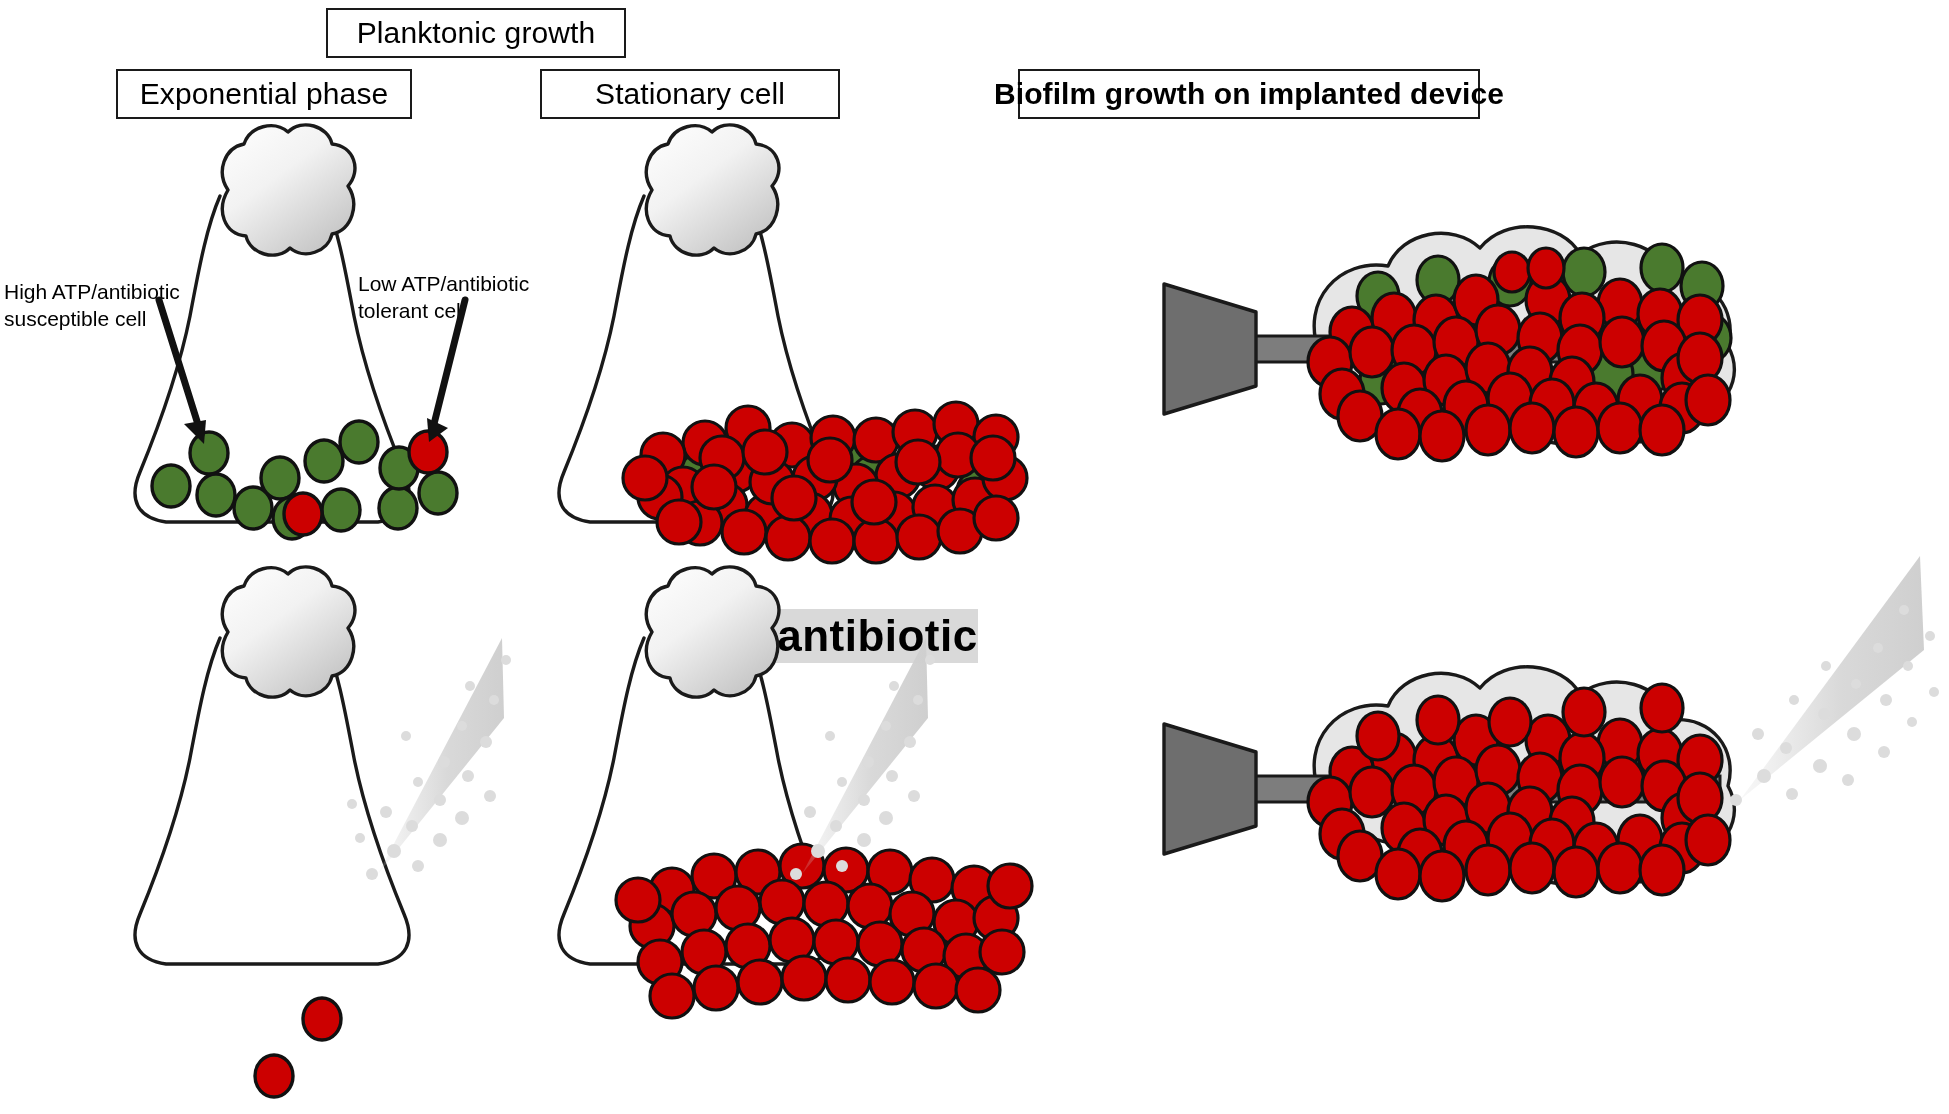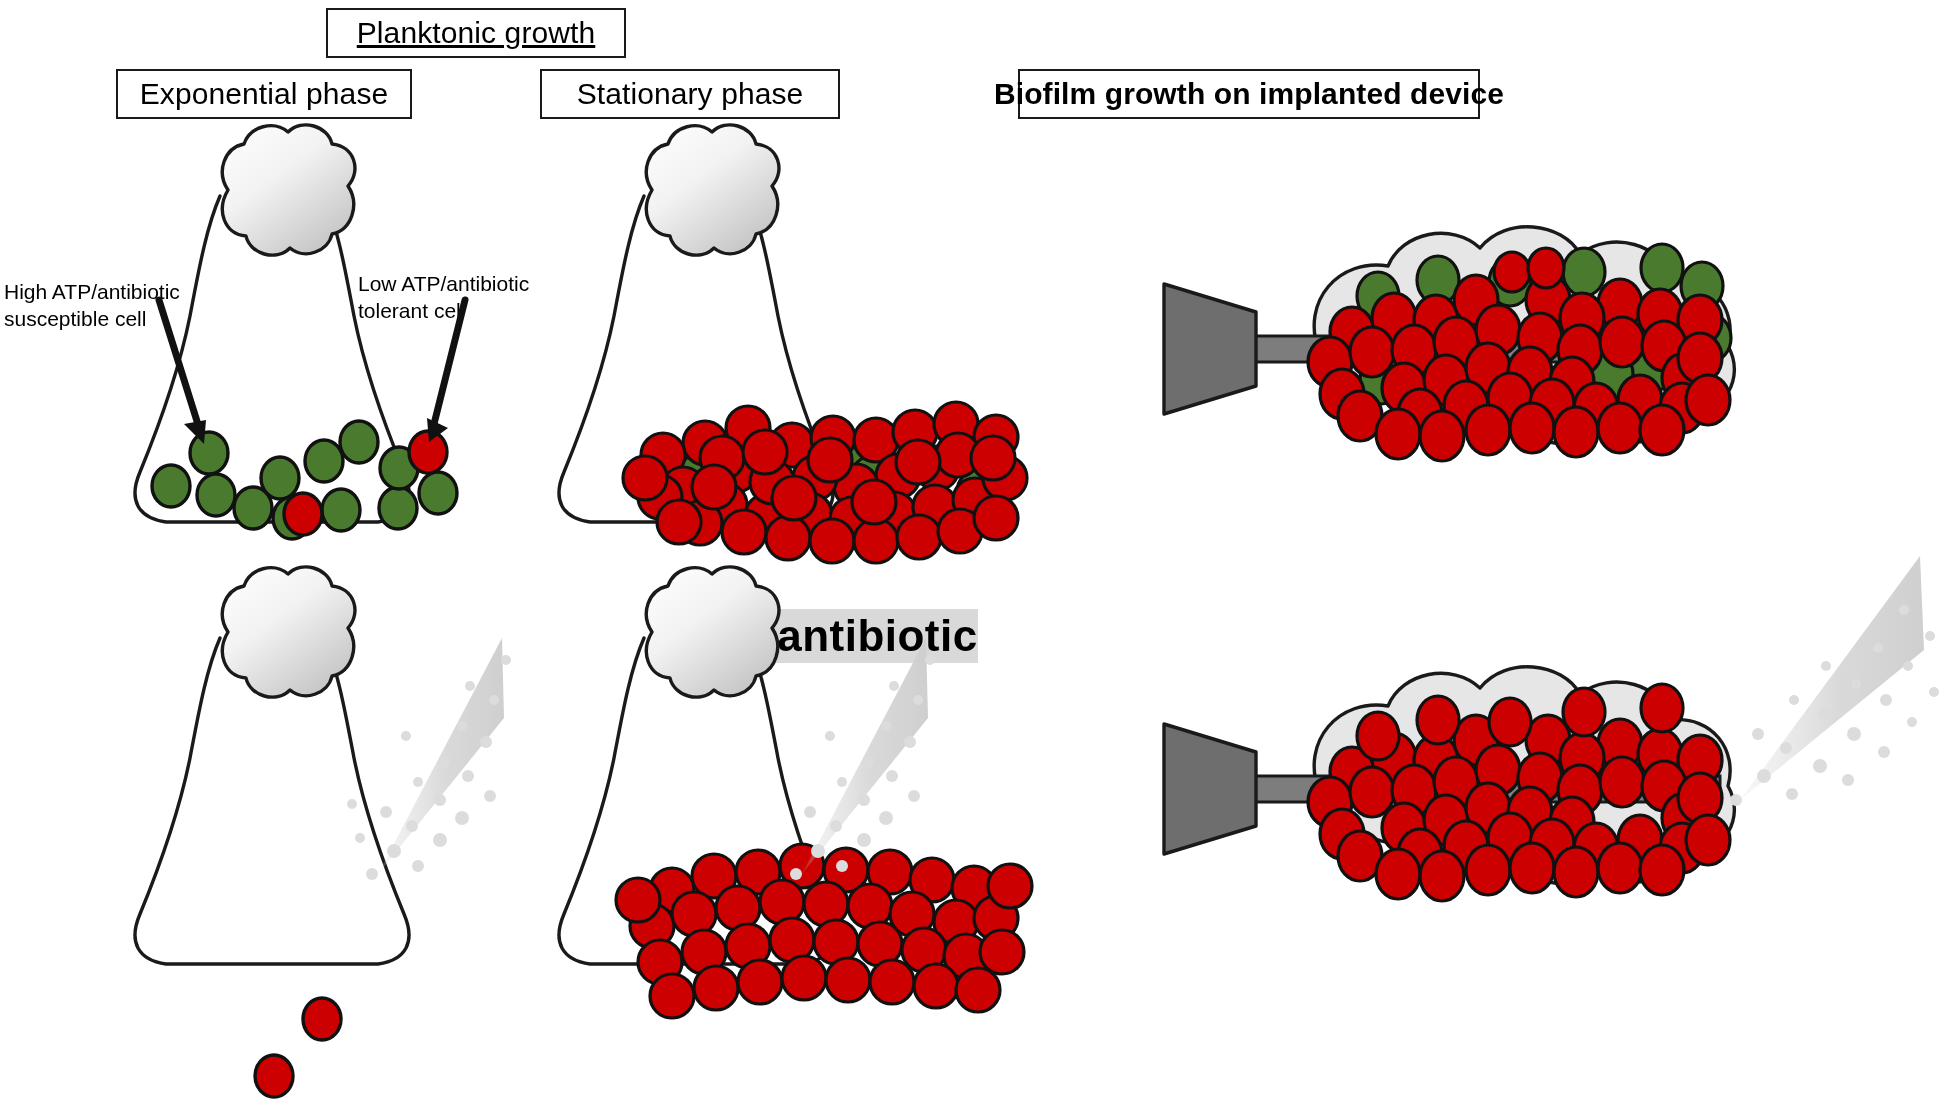--- a/index.html
+++ b/index.html
@@ -39,30 +39,30 @@
     font-size:44px;
     letter-spacing:.5px;
     white-space:nowrap;
   }
 </style>
 </head>
 <body>
 
 <div id="stage">
 
-  <div class="hdr-box" style="left:326px;top:8px;width:296px;height:46px;text-decoration:underline;">
+  <div class="hdr-box" style="left:326px;top:8px;width:296px;height:46px;">
     <span>Planktonic growth</span>
   </div>
 
   <div class="hdr-box" style="left:116px;top:69px;width:292px;height:46px;">
     <span>Exponential phase</span>
   </div>
 
   <div class="hdr-box" style="left:540px;top:69px;width:296px;height:46px;">
-    <span>Stationary phase</span>
+    <span>Stationary cell</span>
   </div>
 
   <div class="hdr-box" style="left:1018px;top:69px;width:458px;height:46px;font-weight:bold;">
     <span>Biofilm growth on implanted device</span>
   </div>
 
   <div class="annot" style="left:4px;top:253px;width:250px;text-align:left;">
     <span>High ATP/antibiotic
 susceptible cell</span>
   </div>

